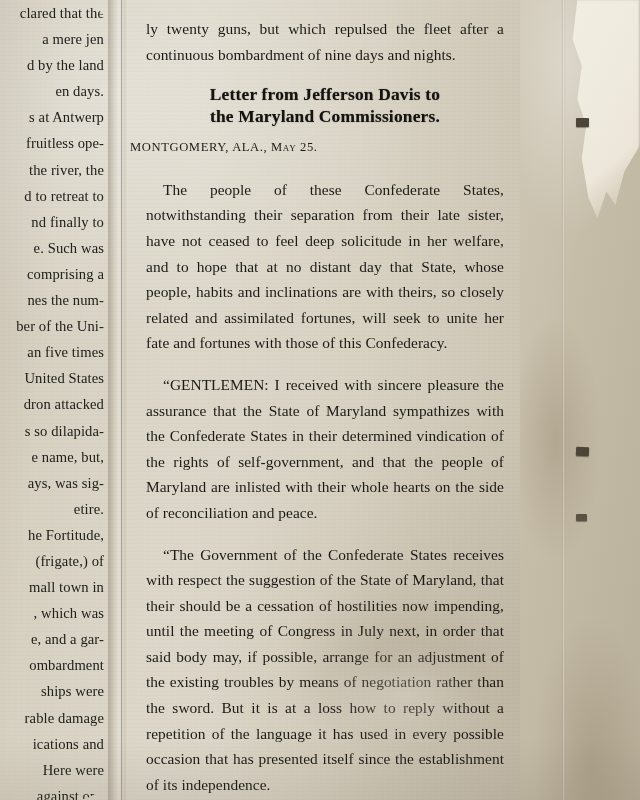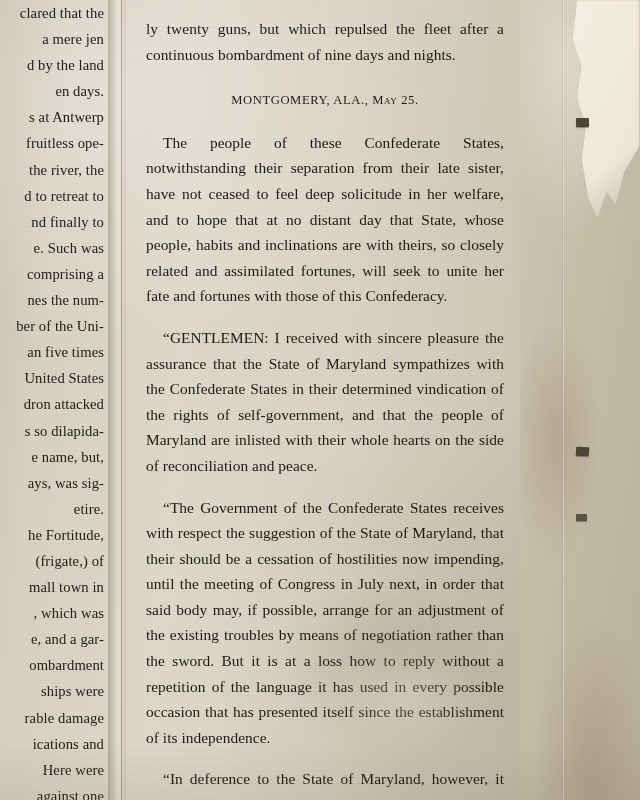--- a/index.html
+++ b/index.html
@@ -36,20 +36,21 @@
   }
 
   
   .left-col {
     position: absolute;
     left: 0;
     top: 0;
     width: 108px;
     height: 800px;
     overflow: hidden;
+    border-radius: 32px;
   }
   .left-col .lines {
     position: absolute;
     right: 4px;
     top: 0;
     width: 190px;
     text-align: right;
     font-size: 14.6px;
     line-height: 26.1px;
     color: #20201c;
@@ -105,21 +106,21 @@
     font-family: "Liberation Serif", serif;
     font-weight: bold;
     font-size: 17.4px;
     line-height: 22px;
     letter-spacing: 0.2px;
     color: #141310;
     text-shadow: 0 0 1px rgba(20,18,14,0.55);
   }
   .headline .h-line { display: block; }
   .dateline {
-    text-align: center;
+    text-align: left;
     font-size: 12.6px;
     letter-spacing: 0.6px;
     margin: 2px 0 5px 0;
     color: #1d1c17;
   }
   .sc { font-variant: small-caps; }
   .indent { text-indent: 17px; }
   .ornament {
     width: 52px;
     height: 1px;
@@ -266,20 +267,24 @@
   </div>
 
   <div class="gutter"></div>
   <div class="gutter-line"></div>
 
   <div class="main-col">
     <div class="body-text">
 
       <p class="frag">ly twenty guns, but which repulsed the fleet after a continuous bombardment of nine days and nights.</p>
 
+      <h2 class="headline">
+        <span class="h-line">Letter from Jefferson Davis to</span>
+        <span class="h-line">the Maryland Commissioners.</span>
+      </h2>
       <div class="ornament"></div>
 
       <div class="dateline sc">MONTGOMERY, ALA., May 25.</div>
 
       <p class="indent">The people of these Confederate States, notwithstanding their separation from their late sister, have not ceased to feel deep solicitude in her welfare, and to hope that at no distant day that State, whose people, habits and inclinations are with theirs, so closely related and assimilated fortunes, will seek to unite her fate and fortunes with those of this Confederacy.</p>
       <p class="indent">“GENTLEMEN: I received with sincere pleasure the assurance that the State of Maryland sympathizes with the Confederate States in their determined vindication of the rights of self-government, and that the people of Maryland are inlisted with their whole hearts on the side of reconciliation and peace.</p>
       <p class="indent">“The Government of the Confederate States receives with respect the suggestion of the State of Maryland, that their should be a cessation of hostilities now impending, until the meeting of Congress in July next, in order that said body may, if possible, arrange for an adjustment of the existing troubles by means of negotiation rather than the sword.  But it is at a loss how to reply without a repetition of the language it has used in every possible occasion that has presented itself since the establishment of its independence.</p>
       <p class="indent">“In deference to the State of Maryland, however, it again asserts, in the most emphatic terms, that its sincere and earnest desire is for peace; that while the Government would readily entertain any proposi-</p>
     </div>
   </div>

